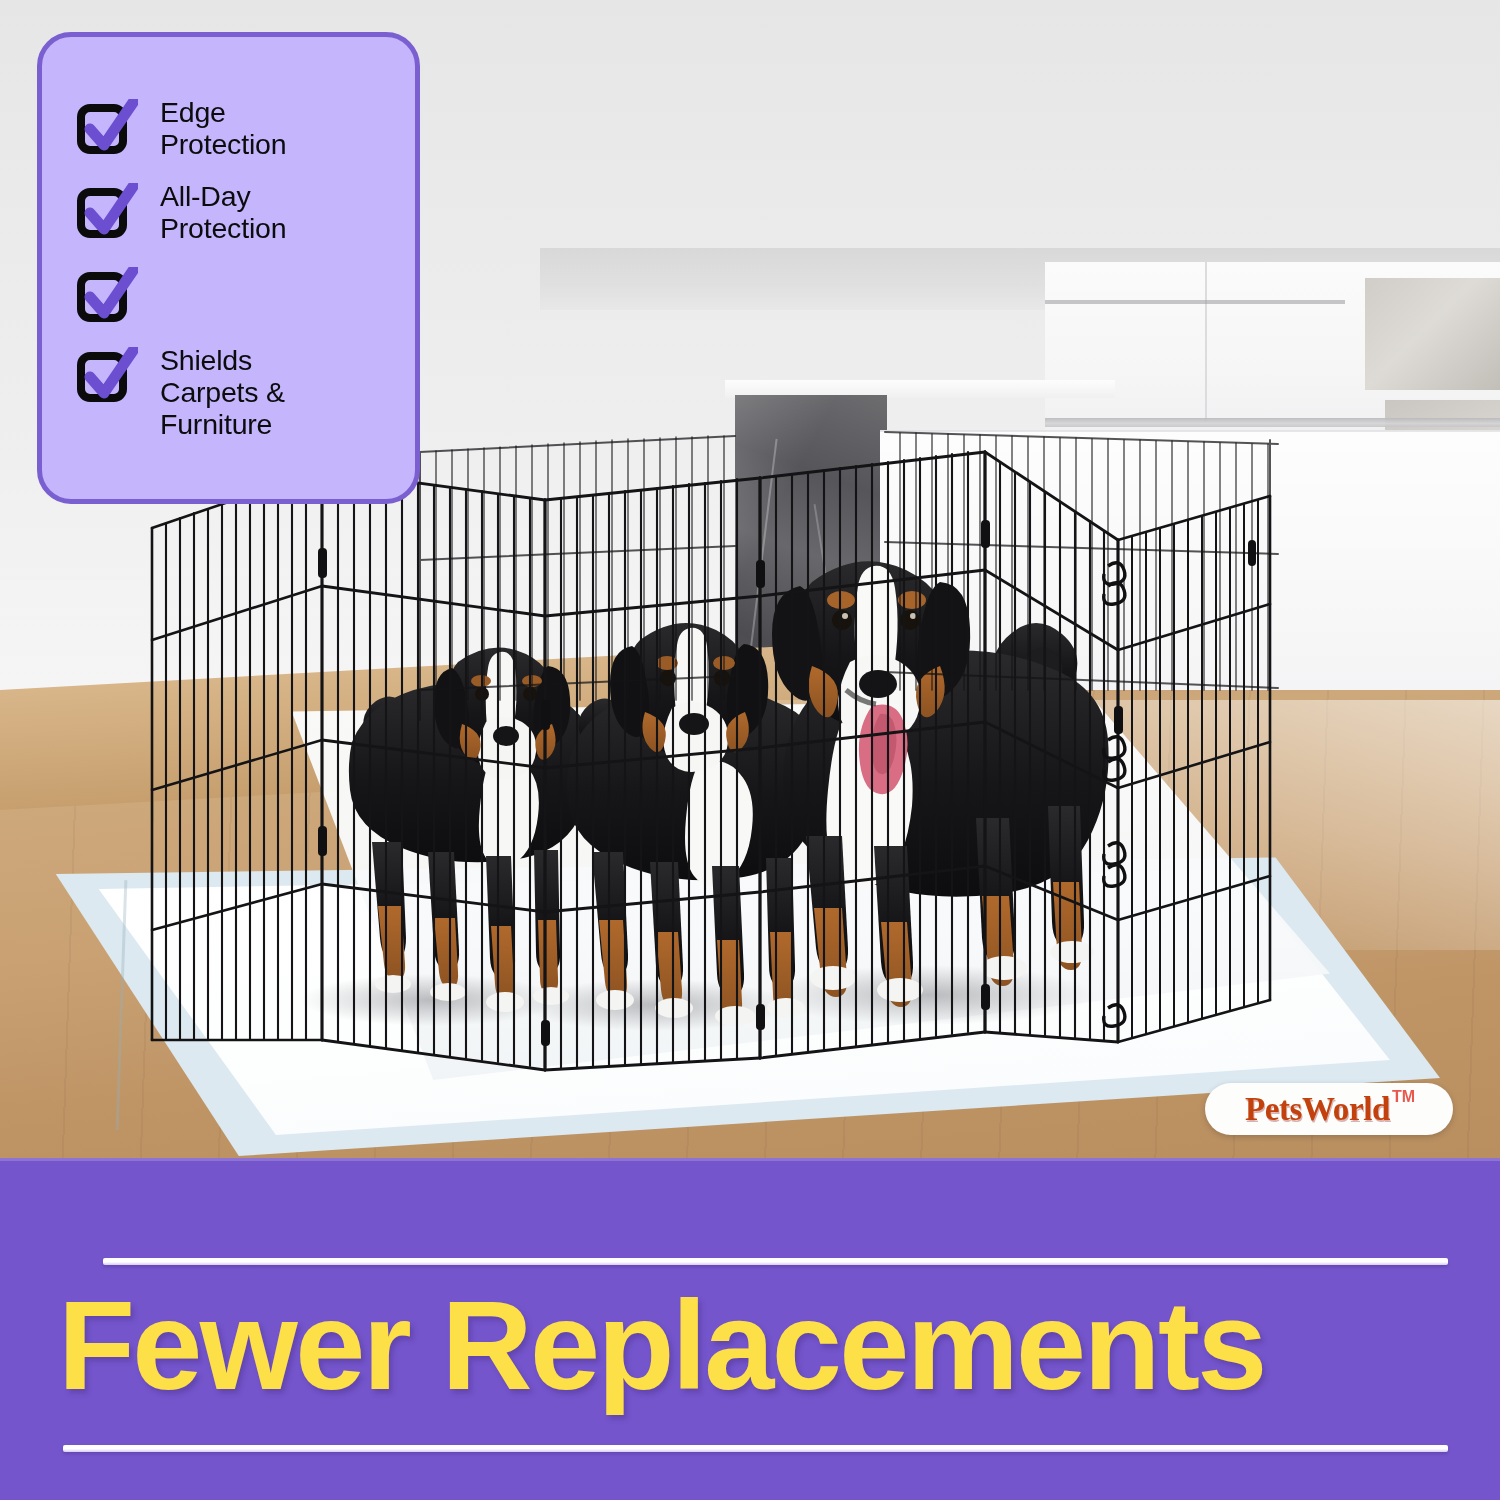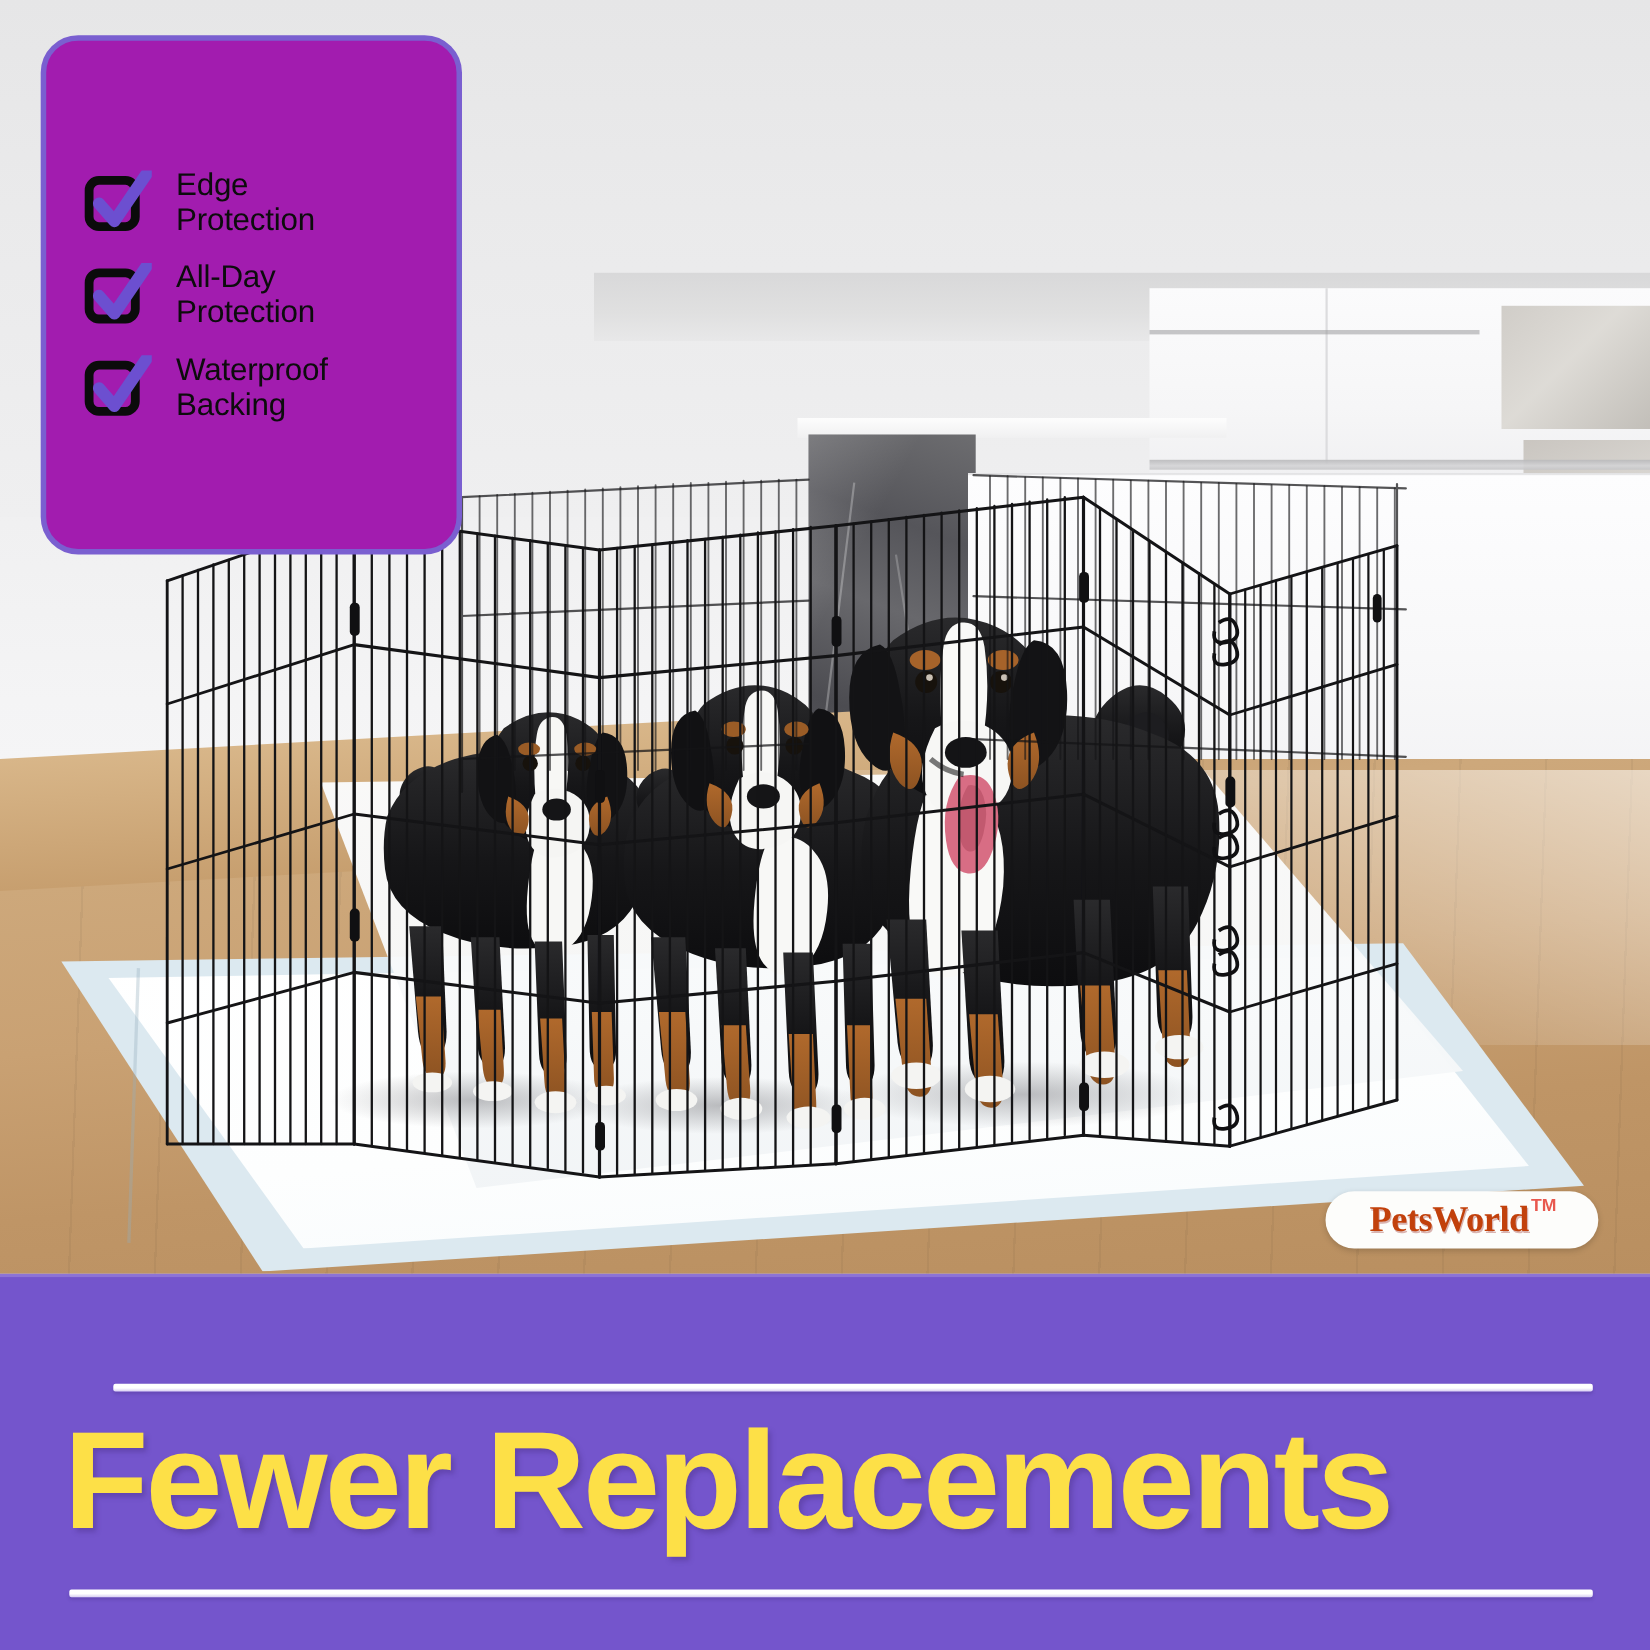--- a/index.html
+++ b/index.html
@@ -130,21 +130,21 @@
     opacity:.96;
   }
 
   
   .pen{ position:absolute; left:0; top:0; width:1500px; height:1158px; pointer-events:none; }
   .dogs-layer{ position:absolute; left:0; top:0; width:1500px; height:1158px; }
 
   
   .feature-card{
     position:absolute; left:37px; top:32px; width:383px; height:472px;
-    background:#a21caf;
+    background:#c4b5fd;
     border:5px solid #7a5fd0;
     border-radius:34px;
     display:flex; flex-direction:column;
     justify-content:center;
     padding:16px 0 16px 0;
     gap:6px;
   }
   .feat-row{
     display:flex; align-items:flex-start; gap:22px;
     padding:6px 18px 6px 34px;
@@ -657,24 +657,33 @@
 Protection</span>
     </div>
 
     <div class="feat-row">
       <span class="chk">
         <svg viewBox="0 0 62 58">
           <rect x="5" y="9" width="42" height="42" rx="9" fill="none" stroke="#0b0b0b" stroke-width="8"></rect>
           <path d="M14 30 L28 46 L58 2" fill="none" stroke="#6c4fd0" stroke-width="11" stroke-linecap="round" stroke-linejoin="round"></path>
         </svg>
       </span>
-      <span class="feat-text">Waterproof
-Backing</span>
     </div>
 
+    <div class="feat-row">
+      <span class="chk">
+        <svg viewBox="0 0 62 58">
+          <rect x="5" y="9" width="42" height="42" rx="9" fill="none" stroke="#0b0b0b" stroke-width="8"></rect>
+          <path d="M14 30 L28 46 L58 2" fill="none" stroke="#6c4fd0" stroke-width="11" stroke-linecap="round" stroke-linejoin="round"></path>
+        </svg>
+      </span>
+      <span class="feat-text">Shields
+Carpets &amp;
+Furniture</span>
+    </div>
   </div>
 
   <div class="banner">
     <div class="banner-topline"></div>
     <div class="ban-row1">
       <span class="rule"></span>
     </div>
     <div class="ban-big">Fewer Replacements</div>
     <div class="rule-bottom"></div>
   </div>

